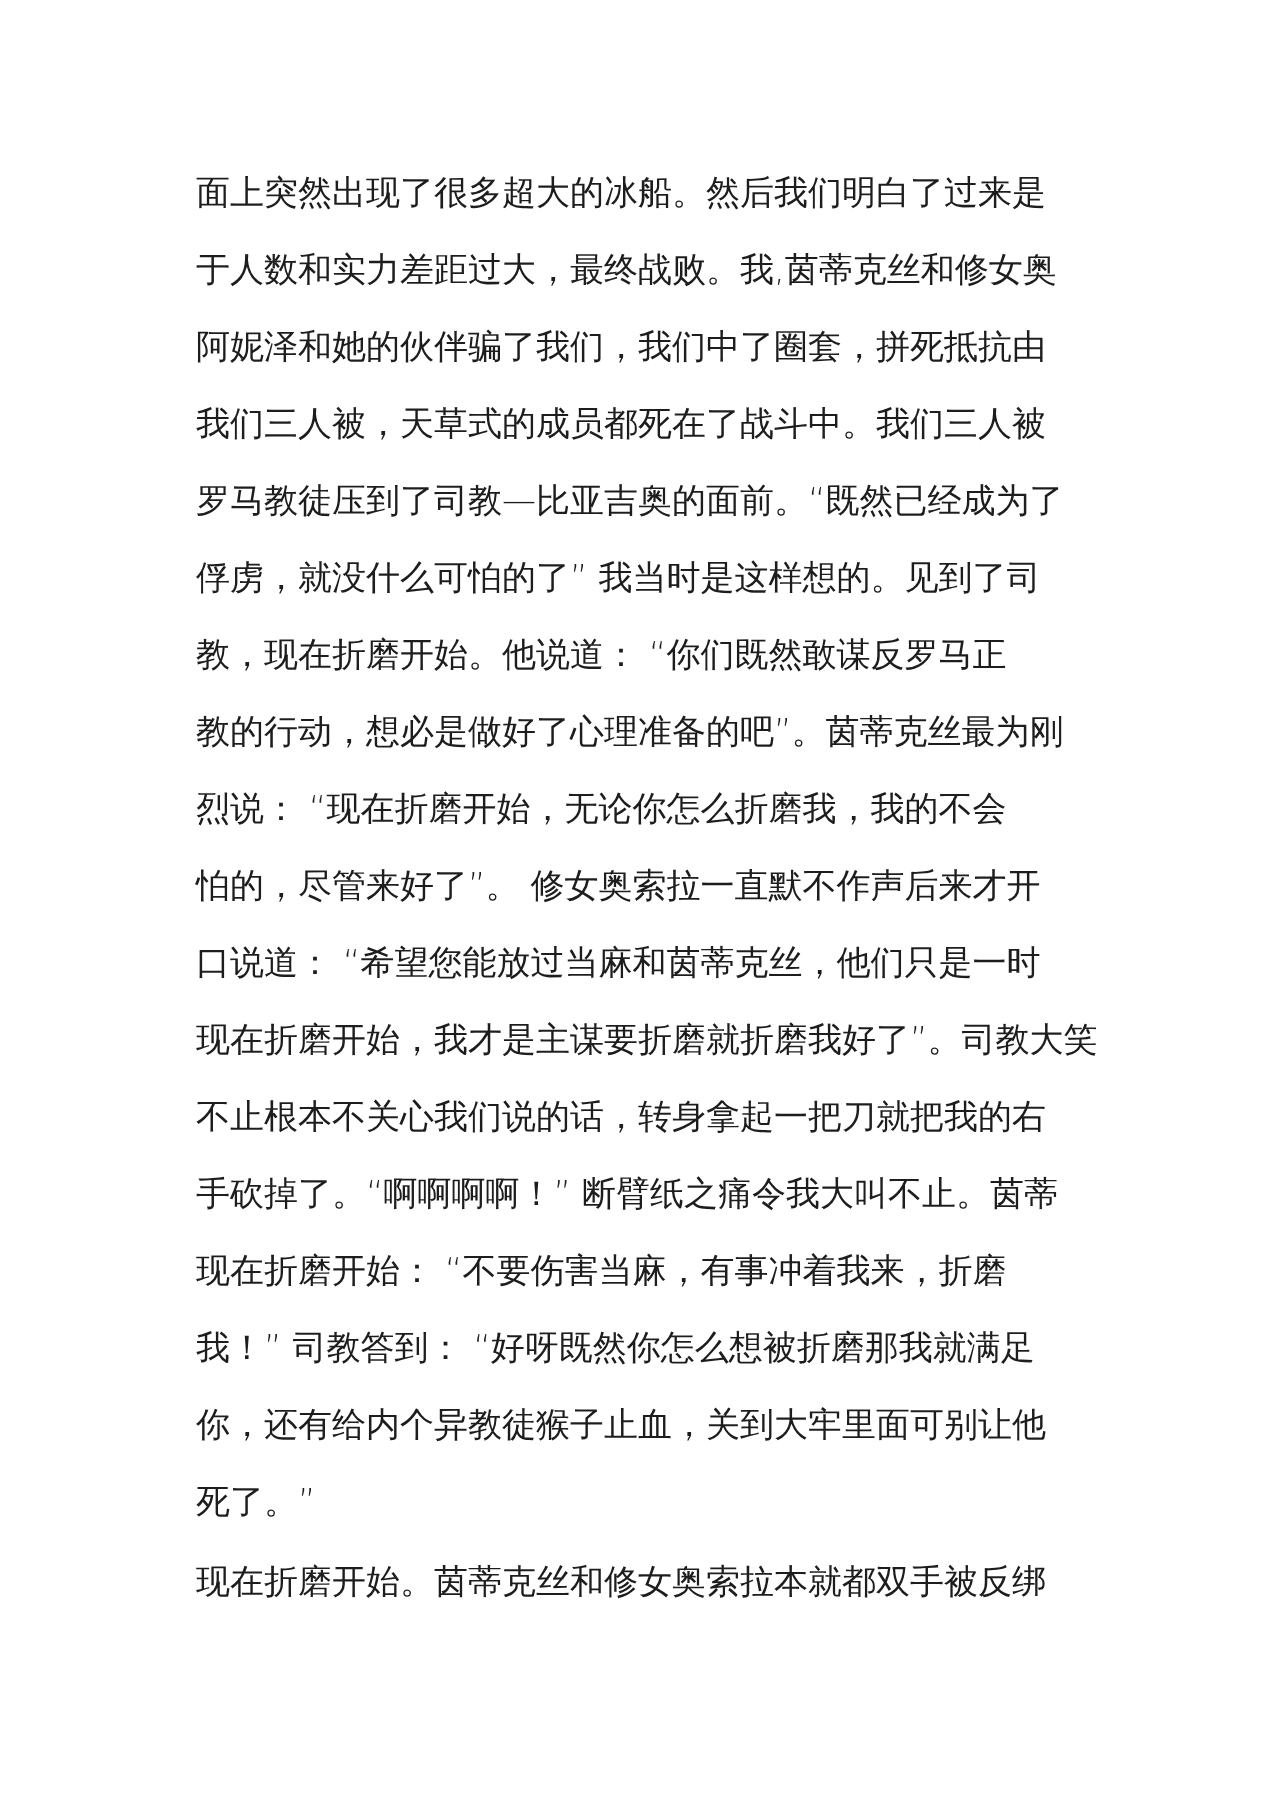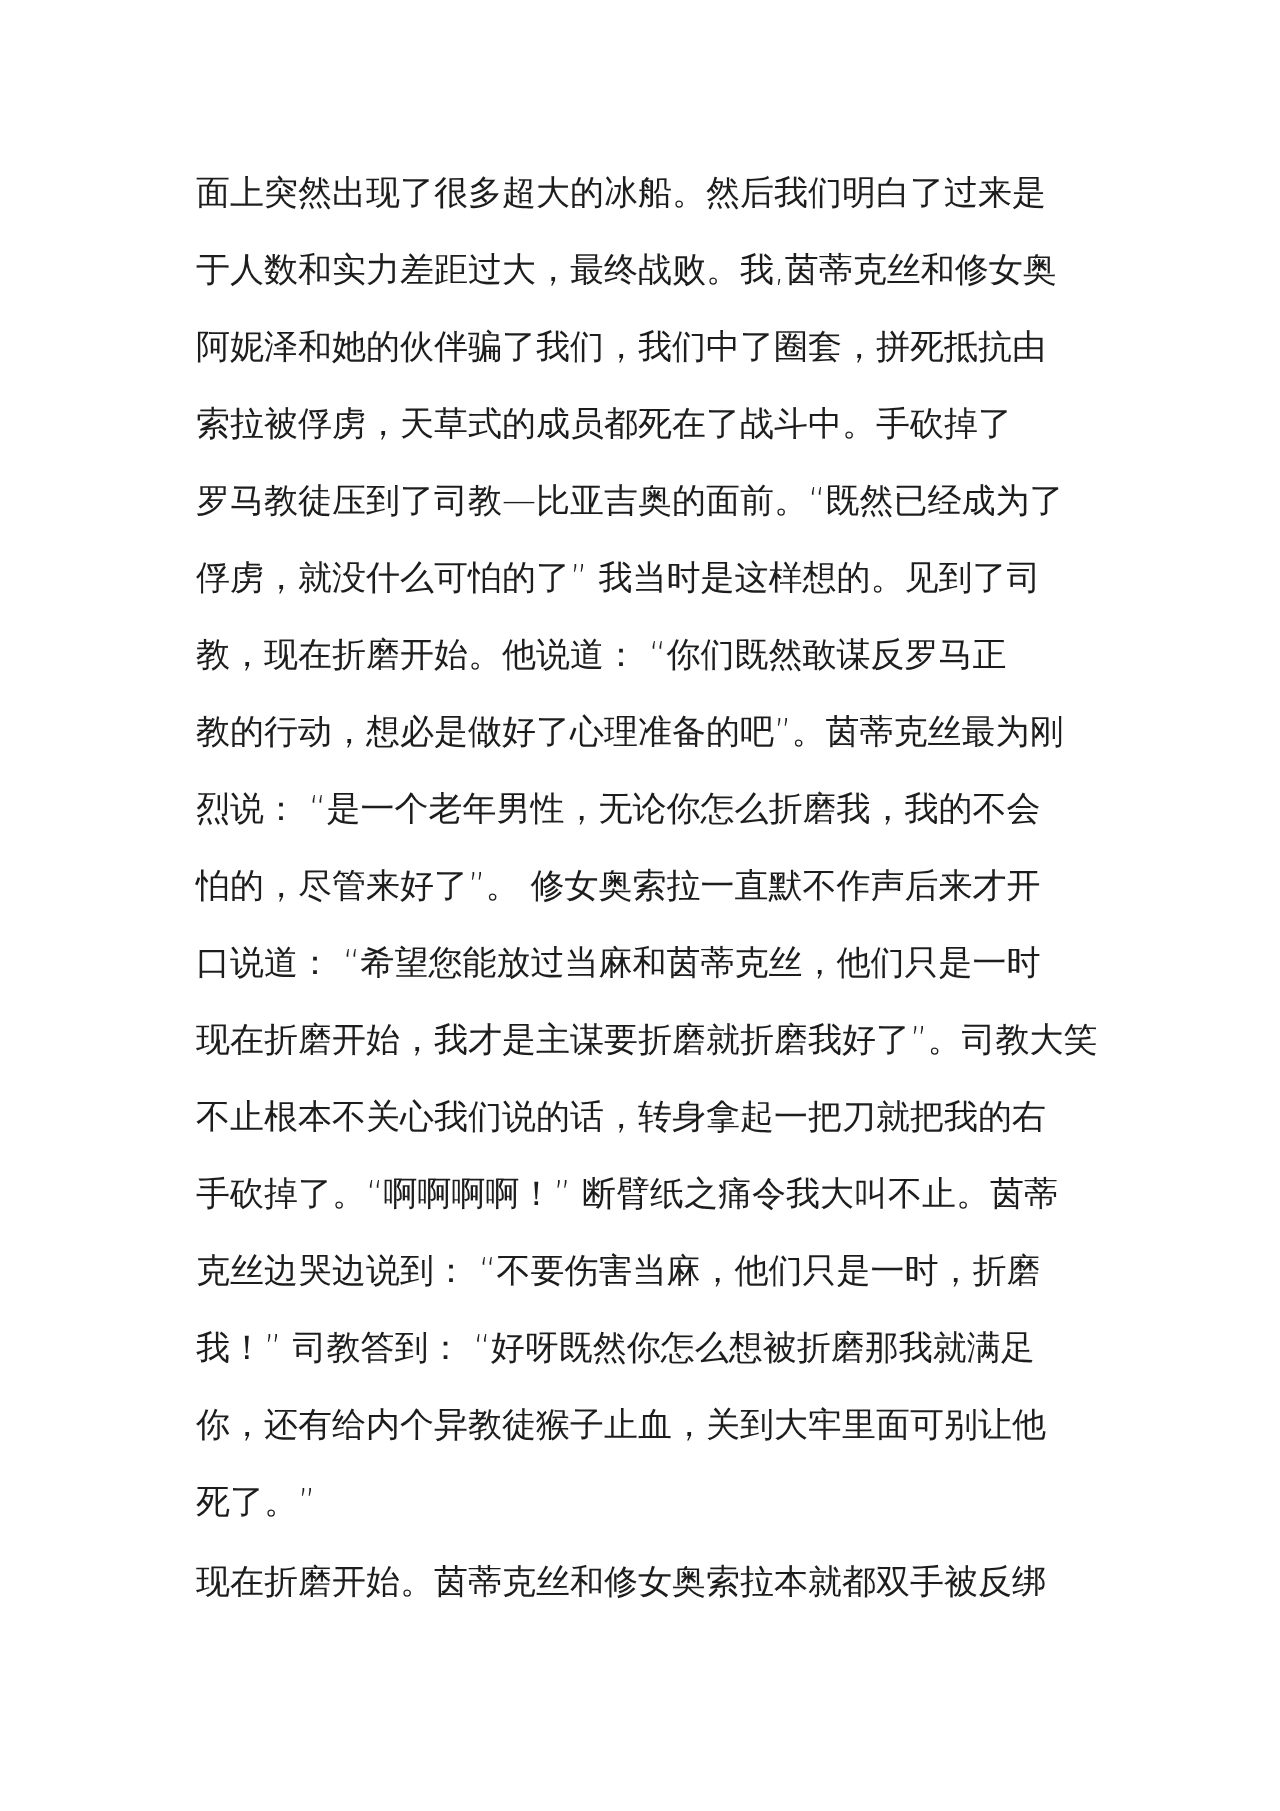--- a/index.html
+++ b/index.html
@@ -37,32 +37,32 @@
 </style>
 </head>
 <body>
 
 <div class="page">
   <div class="text-block">
       <div class="paragraph">
         <div class="line">面上突然出现了很多超大的冰船。然后我们明白了过来是</div>
         <div class="line">于人数和实力差距过大，最终战败。我,茵蒂克丝和修女奥</div>
         <div class="line">阿妮泽和她的伙伴骗了我们，我们中了圈套，拼死抵抗由</div>
-        <div class="line">索拉被俘虏，天草式的成员都死在了战斗中。手砍掉了</div>
+        <div class="line">我们三人被，天草式的成员都死在了战斗中。我们三人被</div>
         <div class="line">罗马教徒压到了司教—比亚吉奥的面前。“既然已经成为了</div>
         <div class="line">俘虏，就没什么可怕的了” 我当时是这样想的。见到了司</div>
         <div class="line">教，现在折磨开始。他说道： “你们既然敢谋反罗马正</div>
         <div class="line">教的行动，想必是做好了心理准备的吧”。茵蒂克丝最为刚</div>
-        <div class="line">烈说： “是一个老年男性，无论你怎么折磨我，我的不会</div>
+        <div class="line">烈说： “现在折磨开始，无论你怎么折磨我，我的不会</div>
         <div class="line">怕的，尽管来好了”。 修女奥索拉一直默不作声后来才开</div>
         <div class="line">口说道： “希望您能放过当麻和茵蒂克丝，他们只是一时</div>
         <div class="line">现在折磨开始，我才是主谋要折磨就折磨我好了”。司教大笑</div>
         <div class="line">不止根本不关心我们说的话，转身拿起一把刀就把我的右</div>
         <div class="line">手砍掉了。“啊啊啊啊！” 断臂纸之痛令我大叫不止。茵蒂</div>
-        <div class="line">克丝边哭边说到： “不要伤害当麻，他们只是一时，折磨</div>
+        <div class="line">现在折磨开始： “不要伤害当麻，有事冲着我来，折磨</div>
         <div class="line">我！” 司教答到： “好呀既然你怎么想被折磨那我就满足</div>
         <div class="line">你，还有给内个异教徒猴子止血，关到大牢里面可别让他</div>
         <div class="line">死了。”</div>
       </div>
       <div class="paragraph">
         <div class="line">现在折磨开始。茵蒂克丝和修女奥索拉本就都双手被反绑</div>
       </div>
     </div>
 </div>
 

